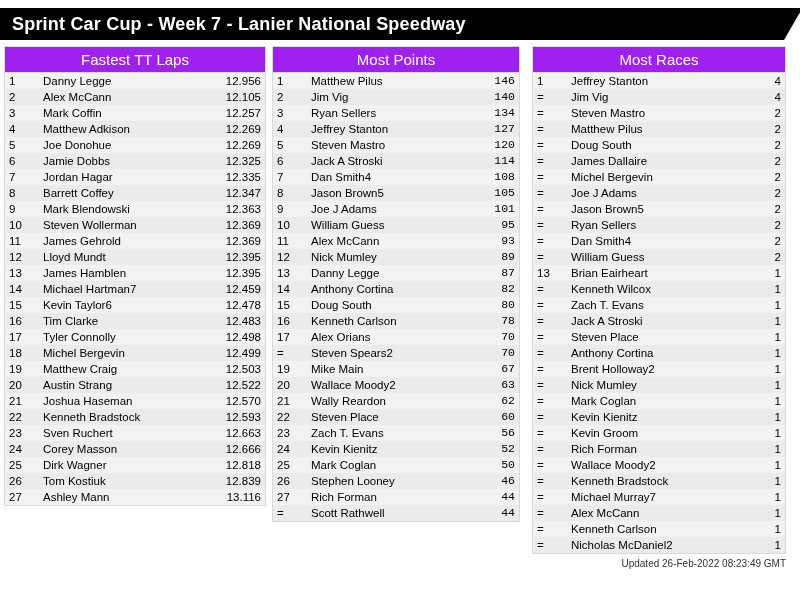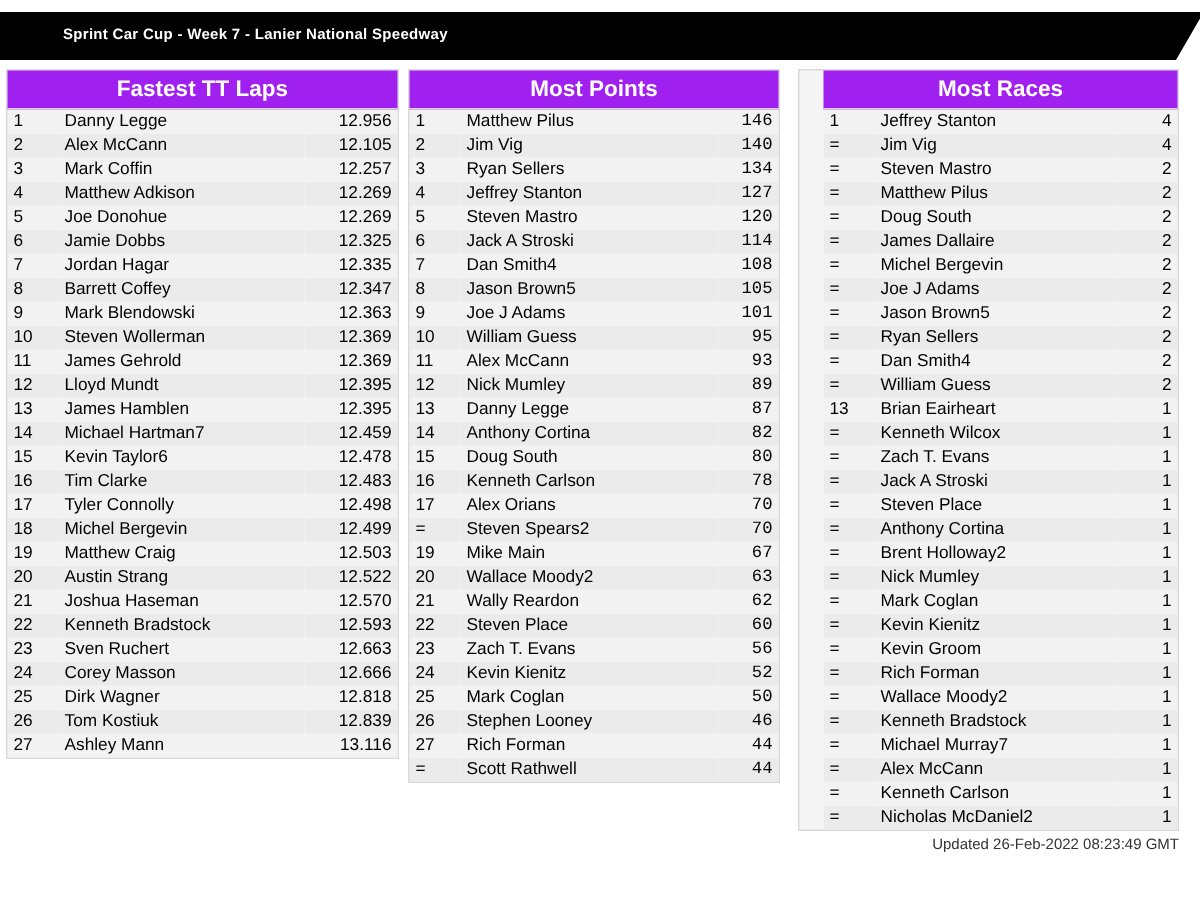--- a/index.html
+++ b/index.html
@@ -39,43 +39,42 @@
     transform: skewX(-30deg);
     transform-origin: bottom left;
   }
   .banner-title {
     position: absolute;
     left: 12px;
     top: 8px;
     height: 32px;
     line-height: 32px;
     color: #ffffff;
-    font-size: 10px;
+    font-size: 18px;
     font-weight: bold;
     letter-spacing: 0.2px;
     white-space: nowrap;
     z-index: 5;
-    margin-left: 30px;
   }
   
   .col {
     position: absolute;
     top: 46px;
     border: 1px solid #d9d9d9;
     background: #f5f5f5;
   }
   #col-0 { left: 4px;   width: 262px; }
   #col-1 { left: 272px; width: 248px; }
-  #col-2 { left: 532px; width: 254px; padding-left: 16px; }
+  #col-2 { left: 532px; width: 254px; }
   .col-head {
     height: 26px;
     background: #a020f0;
     color: #ffffff;
     font-size: 15px;
-    font-weight: bold;
+    font-weight: normal;
     text-align: center;
     line-height: 26px;
     border-bottom: 1px solid #d9d9d9;
   }
   table.tt {
     width: 100%;
     border-collapse: collapse;
     font-size: 11.5px;
     color: #000000;
   }

